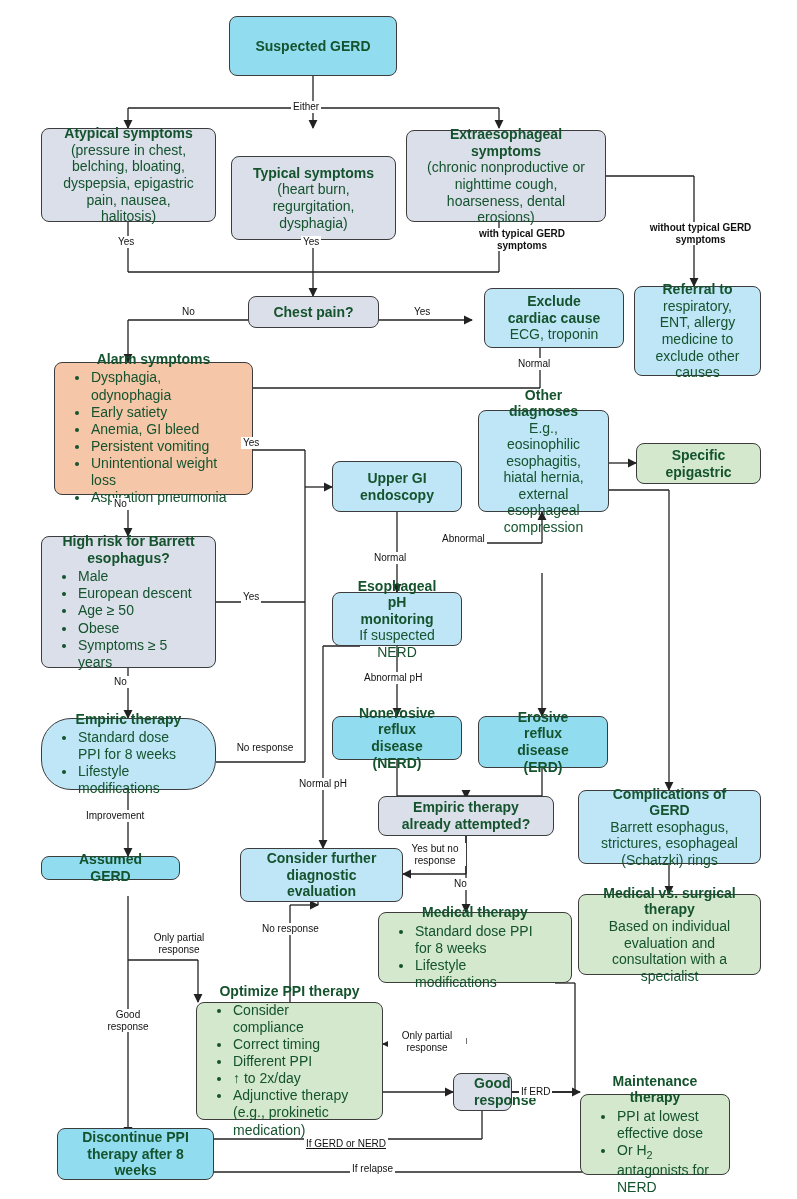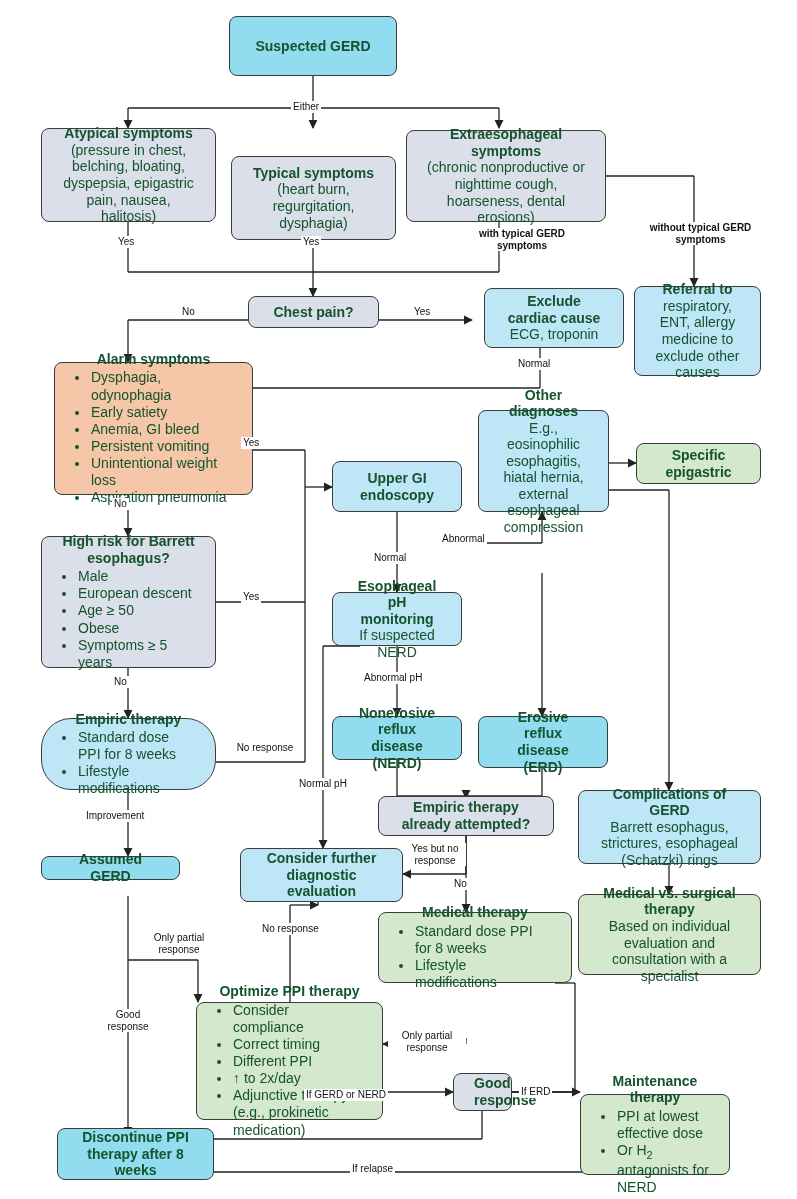--- a/index.html
+++ b/index.html
@@ -363,16 +363,16 @@
   <div class="edge-label" style="left:440px; top:533px;">Abnormal</div>
   <div class="edge-label" style="left:362px; top:672px;">Abnormal pH</div>
   <div class="edge-label" style="left:296px; top:778px; width:50px;">Normal pH</div>
   <div class="edge-label" style="left:404px; top:843px; width:58px;">Yes but no response</div>
   <div class="edge-label" style="left:452px; top:878px;">No</div>
   <div class="edge-label" style="left:140px; top:932px; width:74px;">Only partial response</div>
   <div class="edge-label" style="left:97px; top:1009px; width:58px;">Good response</div>
   <div class="edge-label" style="left:260px; top:923px;">No response</div>
   <div class="edge-label" style="left:388px; top:1030px; width:74px;">Only partial response</div>
   <div class="edge-label" style="left:519px; top:1086px;">If ERD</div>
-  <div class="edge-label" style="left:304px; top:1089px;">If GERD or NERD</div>
+  <div class="edge-label" style="left:304px; top:1138px;text-decoration:underline;">If GERD or NERD</div>
   <div class="edge-label" style="left:350px; top:1163px;">If relapse</div>
 
 </div>
 
 </body></html>

